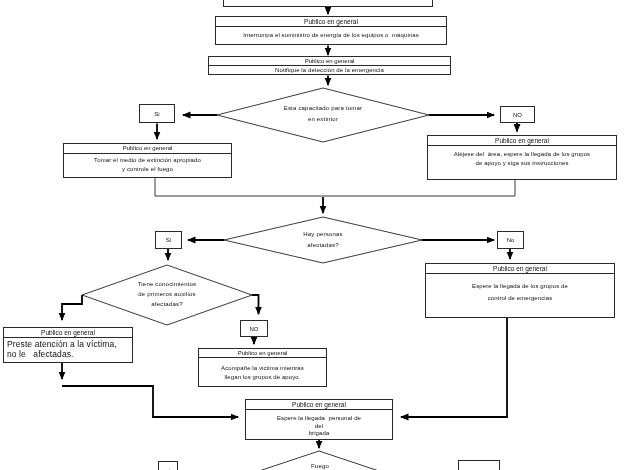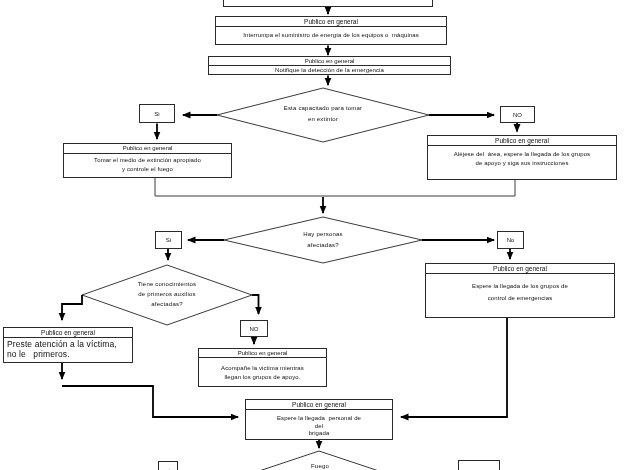--- a/index.html
+++ b/index.html
@@ -134,21 +134,21 @@
   </div>
 
   <div class="tag" style="left:240px;top:320px;width:28px;height:17px;">
     <span>NO</span>
   </div>
 
   <div class="node" style="left:3px;top:327px;width:130px;height:36px;">
     <div class="hd">Publico en general</div>
     <div class="bd" style="text-align:left;padding:1px 0 0 3px;font-size:8.5px;">
       <div class="ln" style="line-height:10px;">Preste atención a la víctima,</div>
-      <div class="ln" style="line-height:10px;">no le   primeros.</div>
+      <div class="ln" style="line-height:10px;">no le   afectadas.</div>
     </div>
   </div>
 
   <div class="node" style="left:198px;top:348px;width:129px;height:39px;">
     <div class="hd" style="font-size:6px;line-height:8px;">Publico en general</div>
     <div class="bd" style="padding-top:6px;">
       <div class="ln">Acompañe la victima mientras</div>
       <div class="ln">llegan los grupos de apoyo.</div>
     </div>
   </div>

